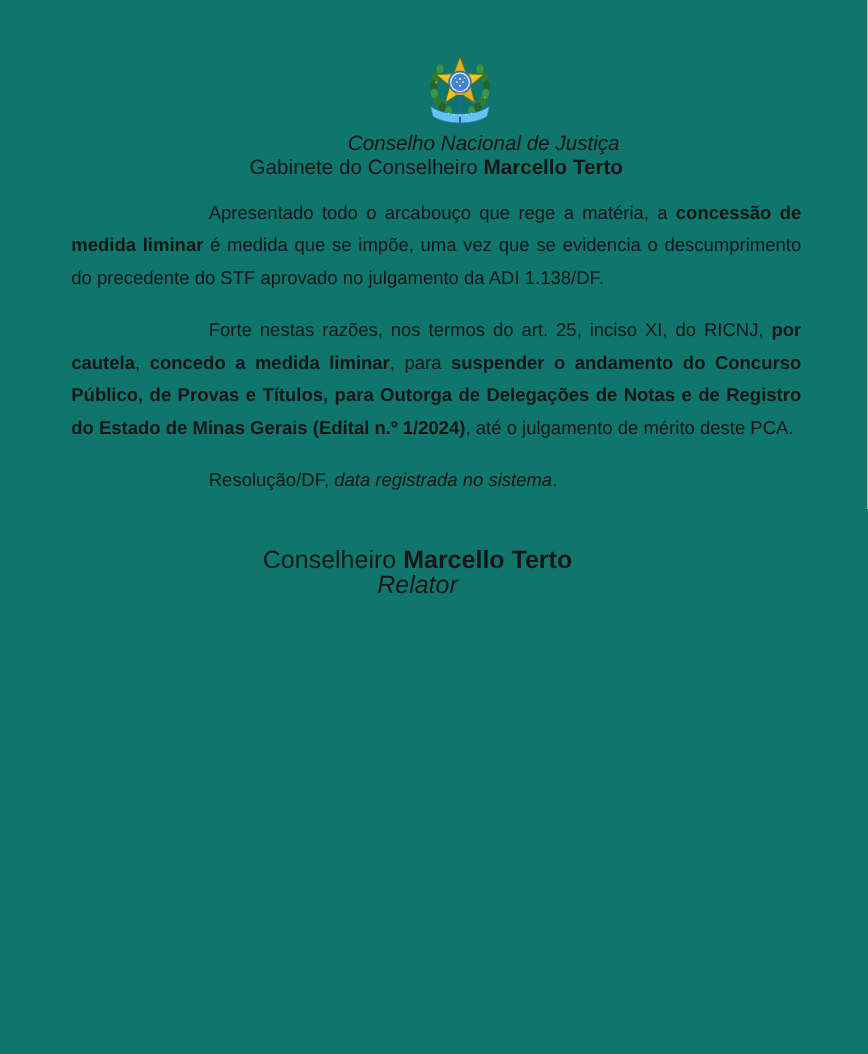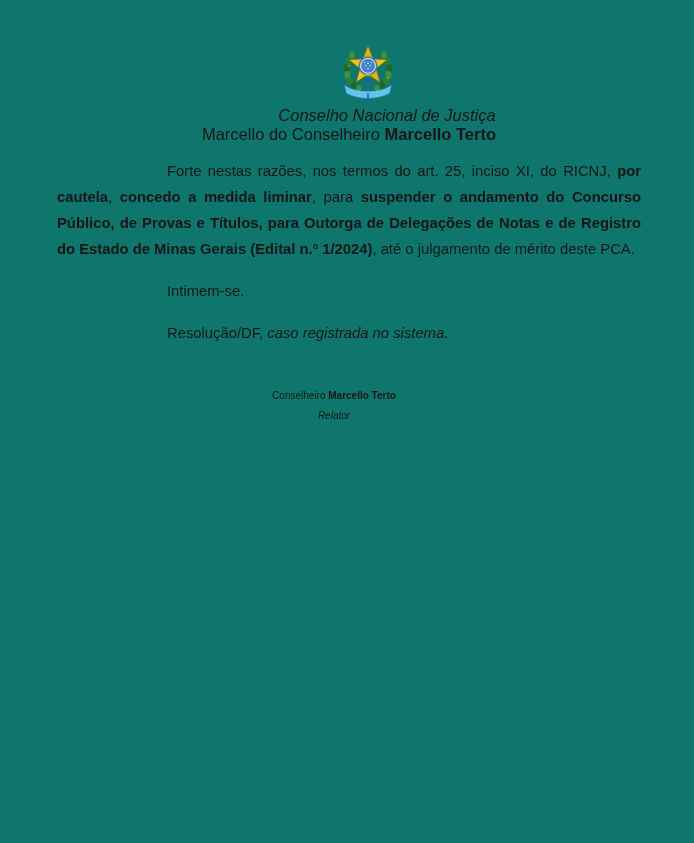--- a/index.html
+++ b/index.html
@@ -48,21 +48,21 @@
     text-align: justify;
     text-indent: 110px;
   }
   .bodytext p.p5 { margin-bottom: 26px; }
   .bodytext p.p6 { margin-bottom: 20px; }
   .b { font-weight: bold; }
   .i { font-style: italic; }
   .signature {
     margin-top: 40px;
     text-align: center;
-    font-size: 10px;
+    font-size: 20px;
     line-height: 20px;
     position: relative;
     left: -15px;
   }
 </style>
 </head>
 <body>
 
 <div class="page">
 
@@ -116,33 +116,33 @@
           <circle cx="44" cy="64" r="0.6"></circle>
           <circle cx="50" cy="64.5" r="0.6"></circle>
           <circle cx="56" cy="64" r="0.6"></circle>
           <circle cx="62" cy="62.5" r="0.6"></circle>
         </g>
         <rect x="48.9" y="66" width="2.2" height="6.5" fill="#2b5fa6"></rect>
         <circle cx="50" cy="74.3" r="1.9" fill="#2b5fa6"></circle>
       </svg>
     </div>
     <div class="org">Conselho Nacional de Justiça</div>
-    <div class="office"><span>Marcello do Conselheiro </span><span class="b">Marcello Terto</span></div>
+    <div class="office"><span>Gabinete do Conselheiro </span><span class="b">Marcello Terto</span></div>
   </div>
 
   <div class="bodytext">
+    <p><span>Apresentado todo o arcabouço que rege a matéria, a </span><span class="b">concessão de medida liminar</span><span> é medida que se impõe, uma vez que se evidencia o descumprimento do precedente do STF aprovado no julgamento da ADI 1.138/DF.</span></p>
 
     <p><span>Forte nestas razões, nos termos do art. 25, inciso XI, do RICNJ, </span><span class="b">por cautela</span><span>, </span><span class="b">concedo a medida liminar</span><span>, para </span><span class="b">suspender o andamento do Concurso Público, de Provas e Títulos, para Outorga de Delegações de Notas e de Registro do Estado de Minas Gerais (Edital n.º 1/2024)</span><span>, até o julgamento de mérito deste PCA.</span></p>
-
-    <p><span>Intimem-se.</span></p>
 
 
 
 
-    <p><span>Resolução/DF, </span><span class="i">caso registrada no sistema</span><span>.</span></p>
+
+    <p><span>Resolução/DF, </span><span class="i">data registrada no sistema</span><span>.</span></p>
 
     <div class="signature">
       <div><span>Conselheiro </span><span class="b">Marcello Terto</span></div>
       <div class="i">Relator</div>
     </div>
   </div>
 
 </div>
 
 </body></html>

